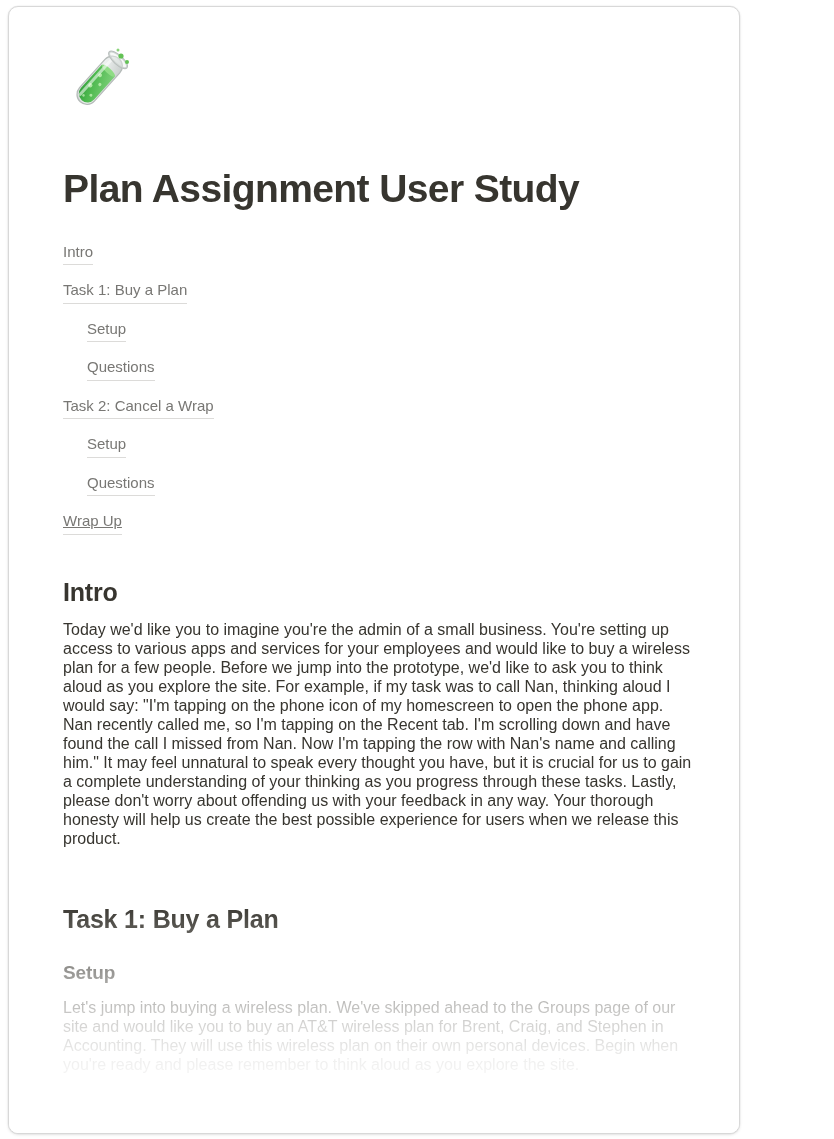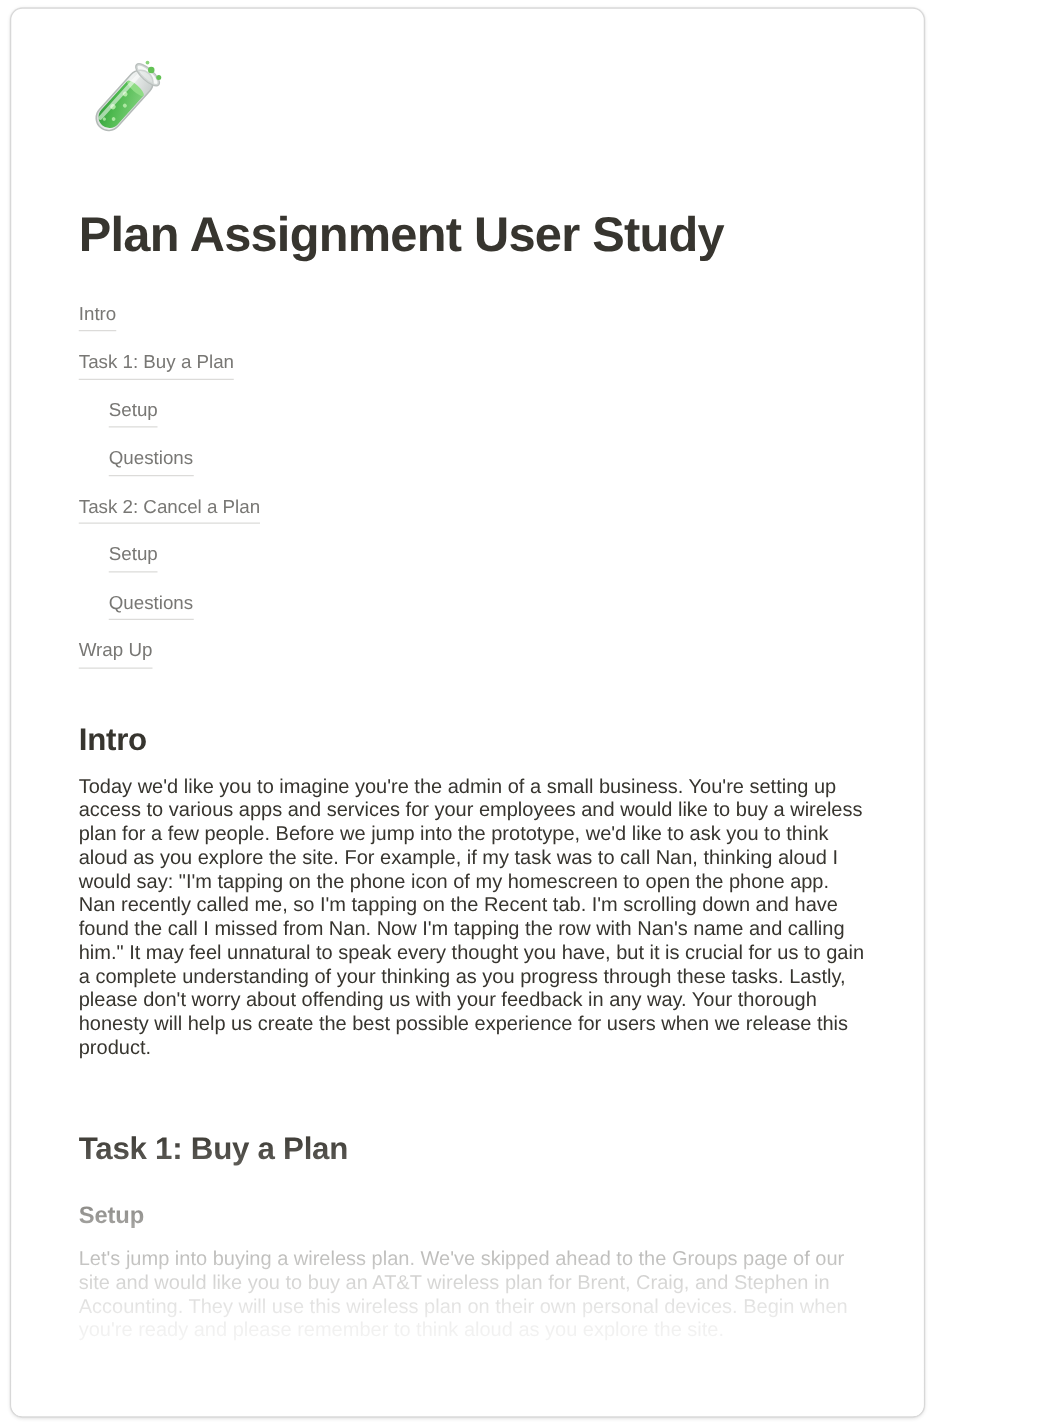--- a/index.html
+++ b/index.html
@@ -62,21 +62,21 @@
     display: block;
     font-size: 15px;
     line-height: 1.5;
     color: #787774;
     margin-bottom: 14px;
     cursor: pointer;
     width: fit-content;
     border-bottom: 1px solid #dcdbd9;
     padding-bottom: 1px;
   }
-  .toc-item:last-child { margin-bottom: 0; }
+  .toc-item:last-child { margin-bottom: 0; text-decoration: underline; }
   .toc-lvl-1 { margin-left: 0; }
   .toc-lvl-2 { margin-left: 24px; }
 
   
   .section { position: relative; }
 
   h2.sec-h1 {
     font-size: 25px;
     line-height: 1.25;
     font-weight: bold;
@@ -173,21 +173,21 @@
         </svg>
       </div>
 
       <h1 id="page-title">Plan Assignment User Study</h1>
 
       <nav id="toc">
         <a class="toc-item toc-lvl-1">Intro</a>
         <a class="toc-item toc-lvl-1">Task 1: Buy a Plan</a>
         <a class="toc-item toc-lvl-2">Setup</a>
         <a class="toc-item toc-lvl-2">Questions</a>
-        <a class="toc-item toc-lvl-1">Task 2: Cancel a Plan</a>
+        <a class="toc-item toc-lvl-1">Task 2: Cancel a Wrap</a>
         <a class="toc-item toc-lvl-2">Setup</a>
         <a class="toc-item toc-lvl-2">Questions</a>
         <a class="toc-item toc-lvl-1">Wrap Up</a>
       </nav>
 
       <section class="section" id="intro-section">
         <h2 class="sec-h1">Intro</h2>
         <p class="body">Today we'd like you to imagine you're the admin of a small business. You're setting up access to various apps and services for your employees and would like to buy a wireless plan for a few people. Before we jump into the prototype, we'd like to ask you to think aloud as you explore the site. For example, if my task was to call Nan, thinking aloud I would say: "I'm tapping on the phone icon of my homescreen to open the phone app. Nan recently called me, so I'm tapping on the Recent tab. I'm scrolling down and have found the call I missed from Nan. Now I'm tapping the row with Nan's name and calling him." It may feel unnatural to speak every thought you have, but it is crucial for us to gain a complete understanding of your thinking as you progress through these tasks. Lastly, please don't worry about offending us with your feedback in any way. Your thorough honesty will help us create the best possible experience for users when we release this product.</p>
       </section>
 

